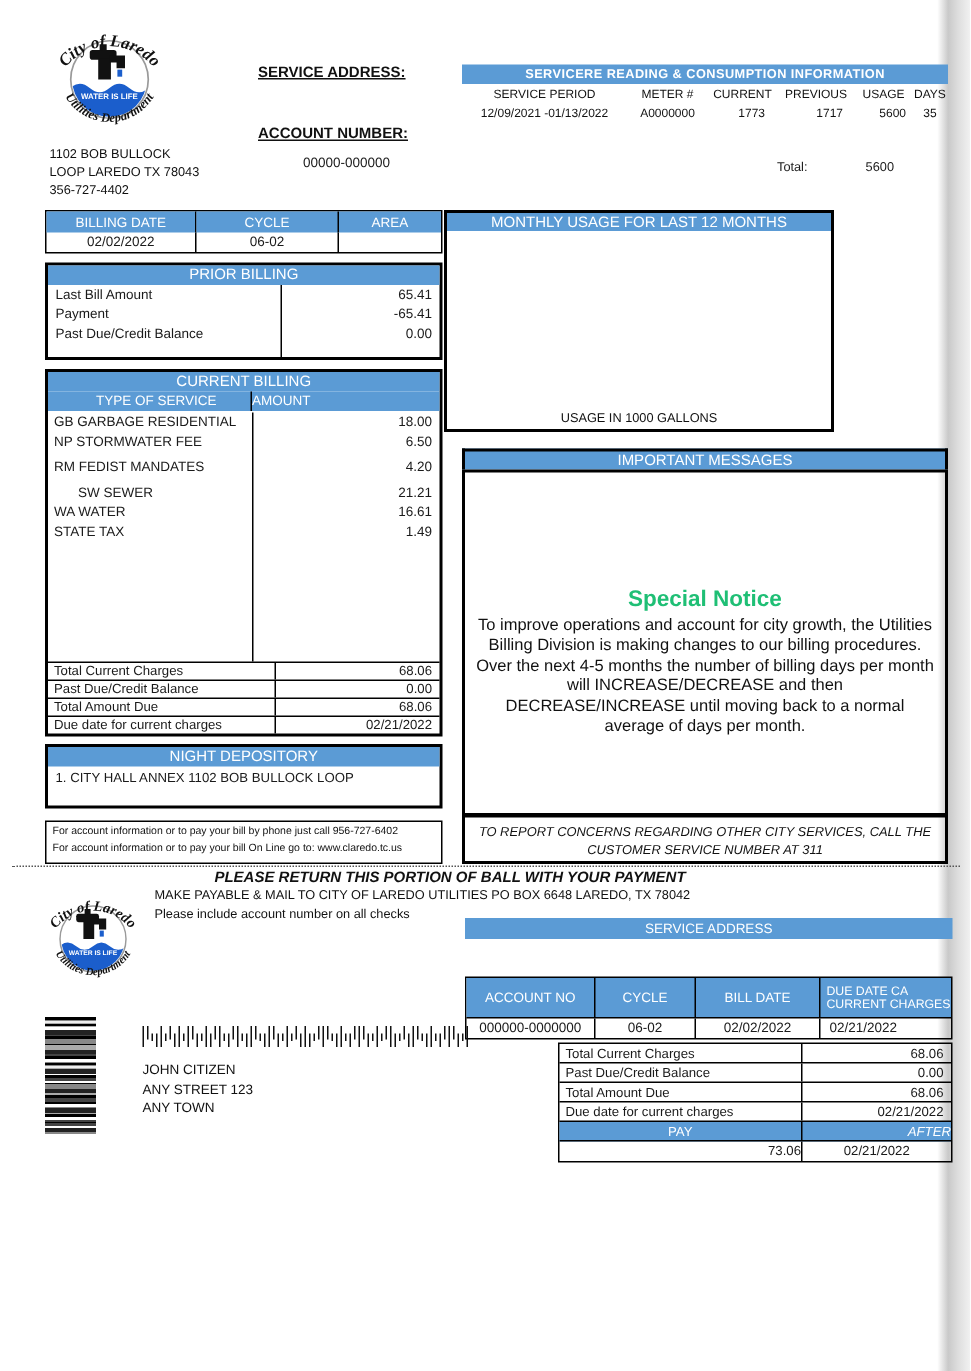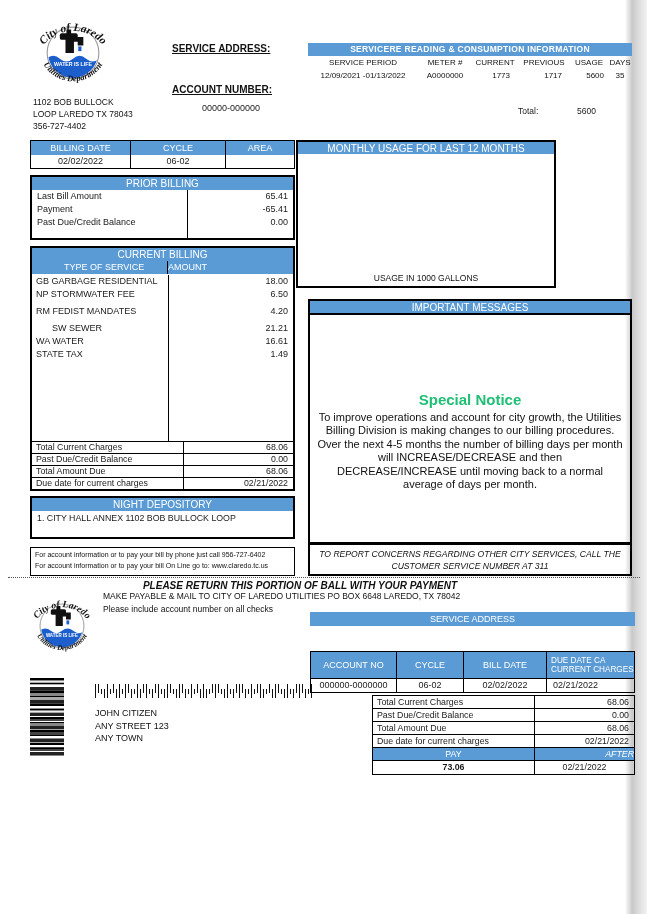--- a/index.html
+++ b/index.html
@@ -70,21 +70,21 @@
   .sc1{width:86px;} .sc2{width:67px;} .sc3{width:83px;} .sc4{flex:1;}
 
   .stub-tot { border:1px solid #000; font-size:8.8px; }
   .stb-row { display:flex; border-bottom:1px solid #000; height:13px; line-height:12px; }
   .stb-row:last-child { border-bottom:none; }
   .stb-row .k { padding-left:4px; }
   .stb-row .v { width:100px; margin-left:auto; border-left:1px solid #000; text-align:right; padding-right:5px; }
   .stb-row.bluerow { background:#5b9bd5; color:#fff; }
   .stb-row.bluerow .k { width:161px; text-align:center; padding-left:0; }
   .stb-row.bluerow .v { text-align:right; padding-right:0;font-style:italic; }
-  .stb-row.payvals .k { width:161px; text-align:center; padding-left:0;font-weight:bold; }
+  .stb-row.payvals .k { width:161px; text-align:right; padding-left:0; }
   .stb-row.payvals .v { text-align:center; padding-right:0; }
 
   .vbarcode { width:34px; height:78px;
     background-image:
       repeating-linear-gradient(180deg,#000 0 2px,transparent 2px 5px,#000 5px 6px,transparent 6px 9px,#222 9px 12px,transparent 12px 13px),
       repeating-linear-gradient(180deg,#888 0 3px,#eee 3px 4px,#aaa 4px 7px,#fff 7px 9px,#444 9px 13px,#fff 13px 15px); }
   .imb { display:flex; align-items:center; height:14px; }
   .imb i { display:block; width:1px; background:#111; margin-right:2px; }
   .imb i.F { height:14px; } .imb i.T { height:5px; }
   .imb i.A { height:9px; align-self:flex-start; } .imb i.D { height:9px; align-self:flex-end; }

